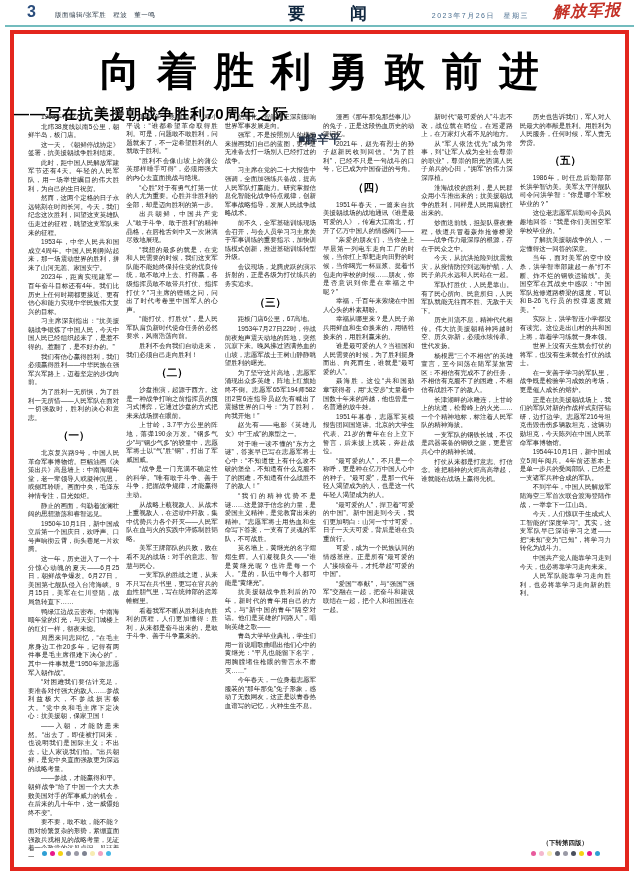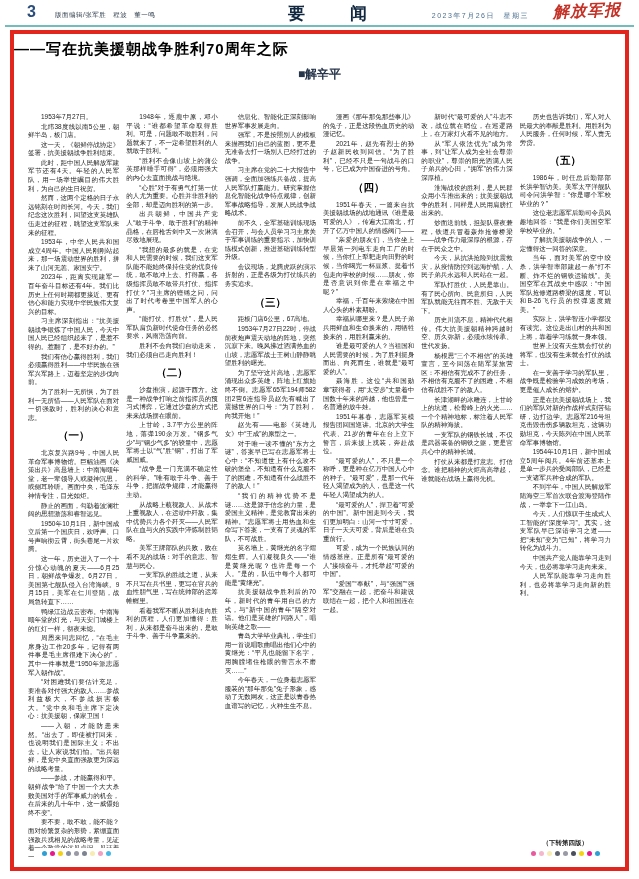--- a/index.html
+++ b/index.html
@@ -40,20 +40,21 @@
 <div class="masthead">
   <span class="page-num">3</span>
   <span class="editors">版面编辑/张军胜　程波　董一鸣</span>
   <div class="section-title">要　闻</div>
   <span class="date">2023年7月26日　星期三</span>
   <span class="logo">解放军报</span>
 </div>
 <div class="rule"></div>
 
 <div class="frame">
+  <div class="headline">向着胜利勇敢前进</div>
   <div class="subtitle">——写在抗美援朝战争胜利70周年之际</div>
   <div class="byline">■解辛平</div>
 
   <div class="cols">
     <div class="col">
       <div class="col-body">
           <div class="para">1953年7月27日。</div>
           <div class="para">北纬38度线以南5公里，朝鲜半岛，板门店。</div>
           <div class="para">这一天，《朝鲜停战协定》签署，抗美援朝战争胜利结束。</div>
           <div class="para">此时，距中国人民解放军建军节还有4天。年轻的人民军队，用一场举世瞩目的伟大胜利，为自己的生日祝贺。</div>

